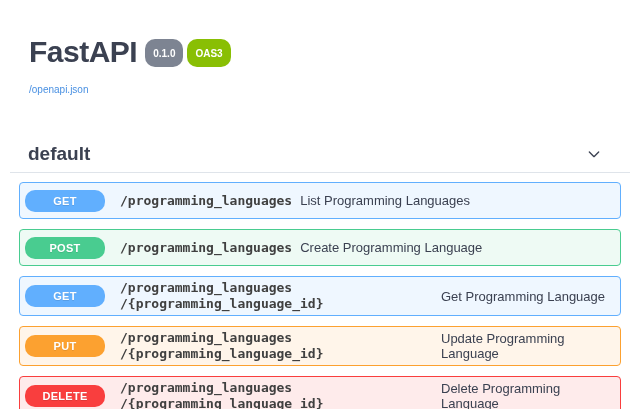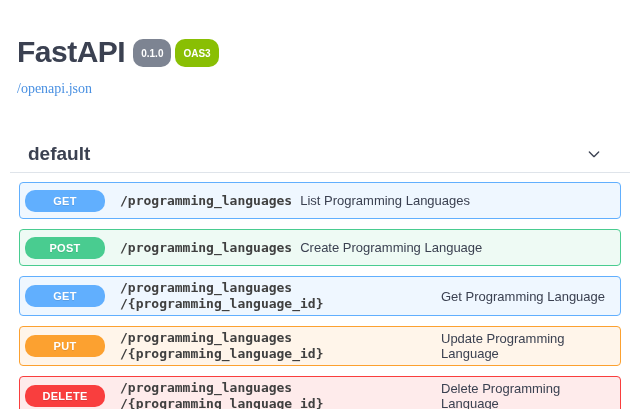--- a/index.html
+++ b/index.html
@@ -7,21 +7,21 @@
   body {
     font-family: "Liberation Sans", sans-serif;
     color: #3b4151;
     width: 640px;
     height: 409px;
     overflow: hidden;
   }
   .app { width: 640px; }
 
   
-  .info { padding: 36px 17px 0 17px; }
+  .info { padding: 36px 17px 0 17px; margin-left: 12px; }
   .title-row { display: flex; align-items: flex-start; }
   .api-title {
     font-size: 30px;
     line-height: 32px;
     font-weight: 700;
     color: #3b4151;
     letter-spacing: -0.5px;
   }
   .pills { display: flex; gap: 4px; margin-left: 8px; margin-top: 3px; }
   .pill {
@@ -29,24 +29,23 @@
     align-items: center;
     height: 28px;
     padding: 0 8px;
     border-radius: 10px;
     font-size: 10px;
     font-weight: 700;
     color: #ffffff;
   }
   .spec-link-wrap { margin-top: 11px; }
   .spec-link {
-    font-size: 14px;
+    font-size: 10px;
     color: #4990e2;
     text-decoration: none;
-    font-family: Liberation Serif, serif;
   }
 
   
   .tag-section { margin: 46px 10px 0 10px; }
   .tag-header {
     display: flex;
     align-items: center;
     justify-content: space-between;
     padding: 0 28px 7px 18px;
     border-bottom: 1px solid #dfe4ea;

